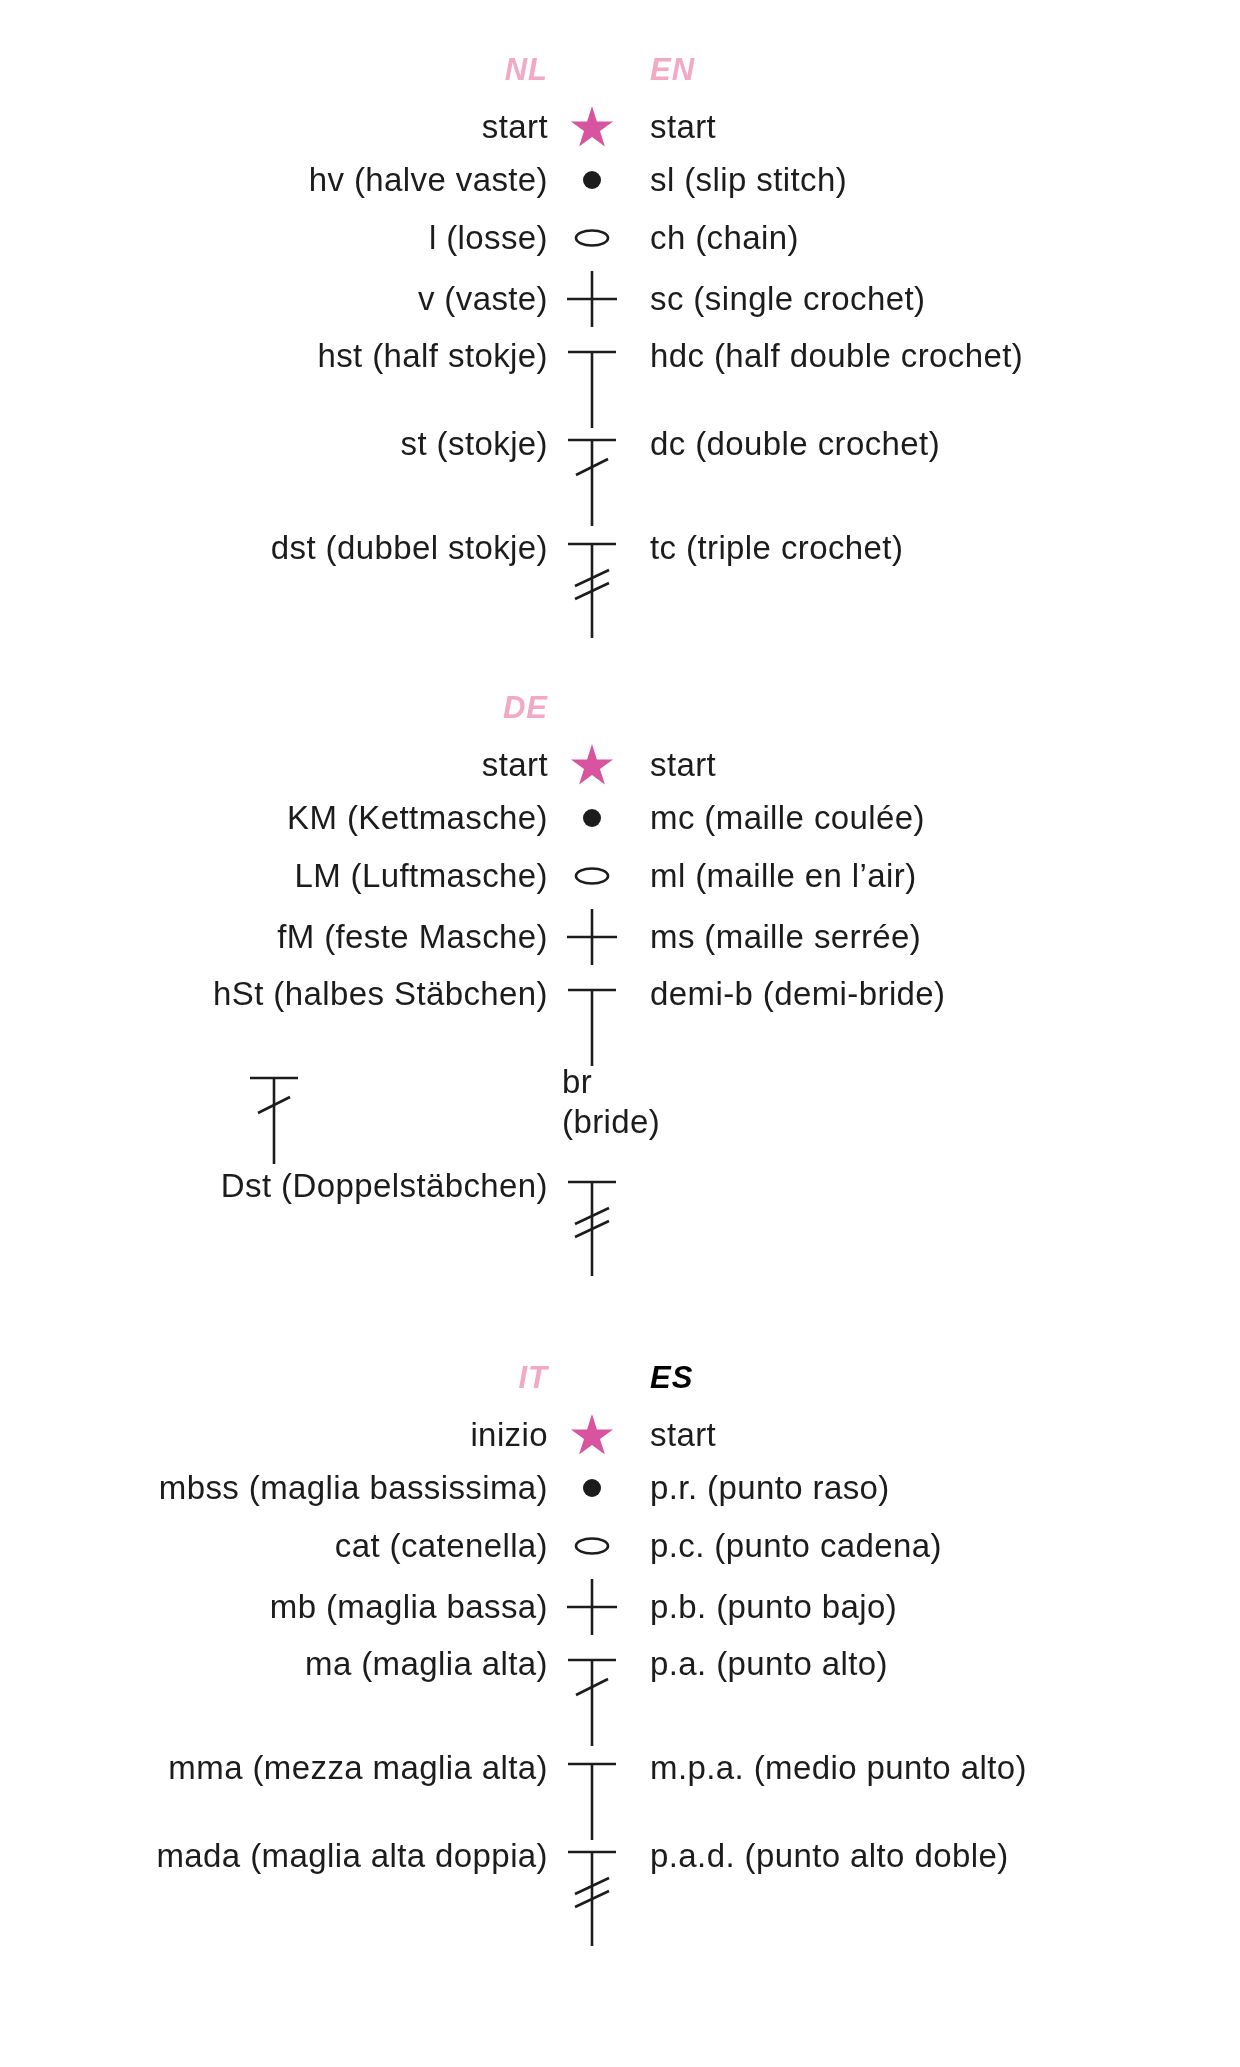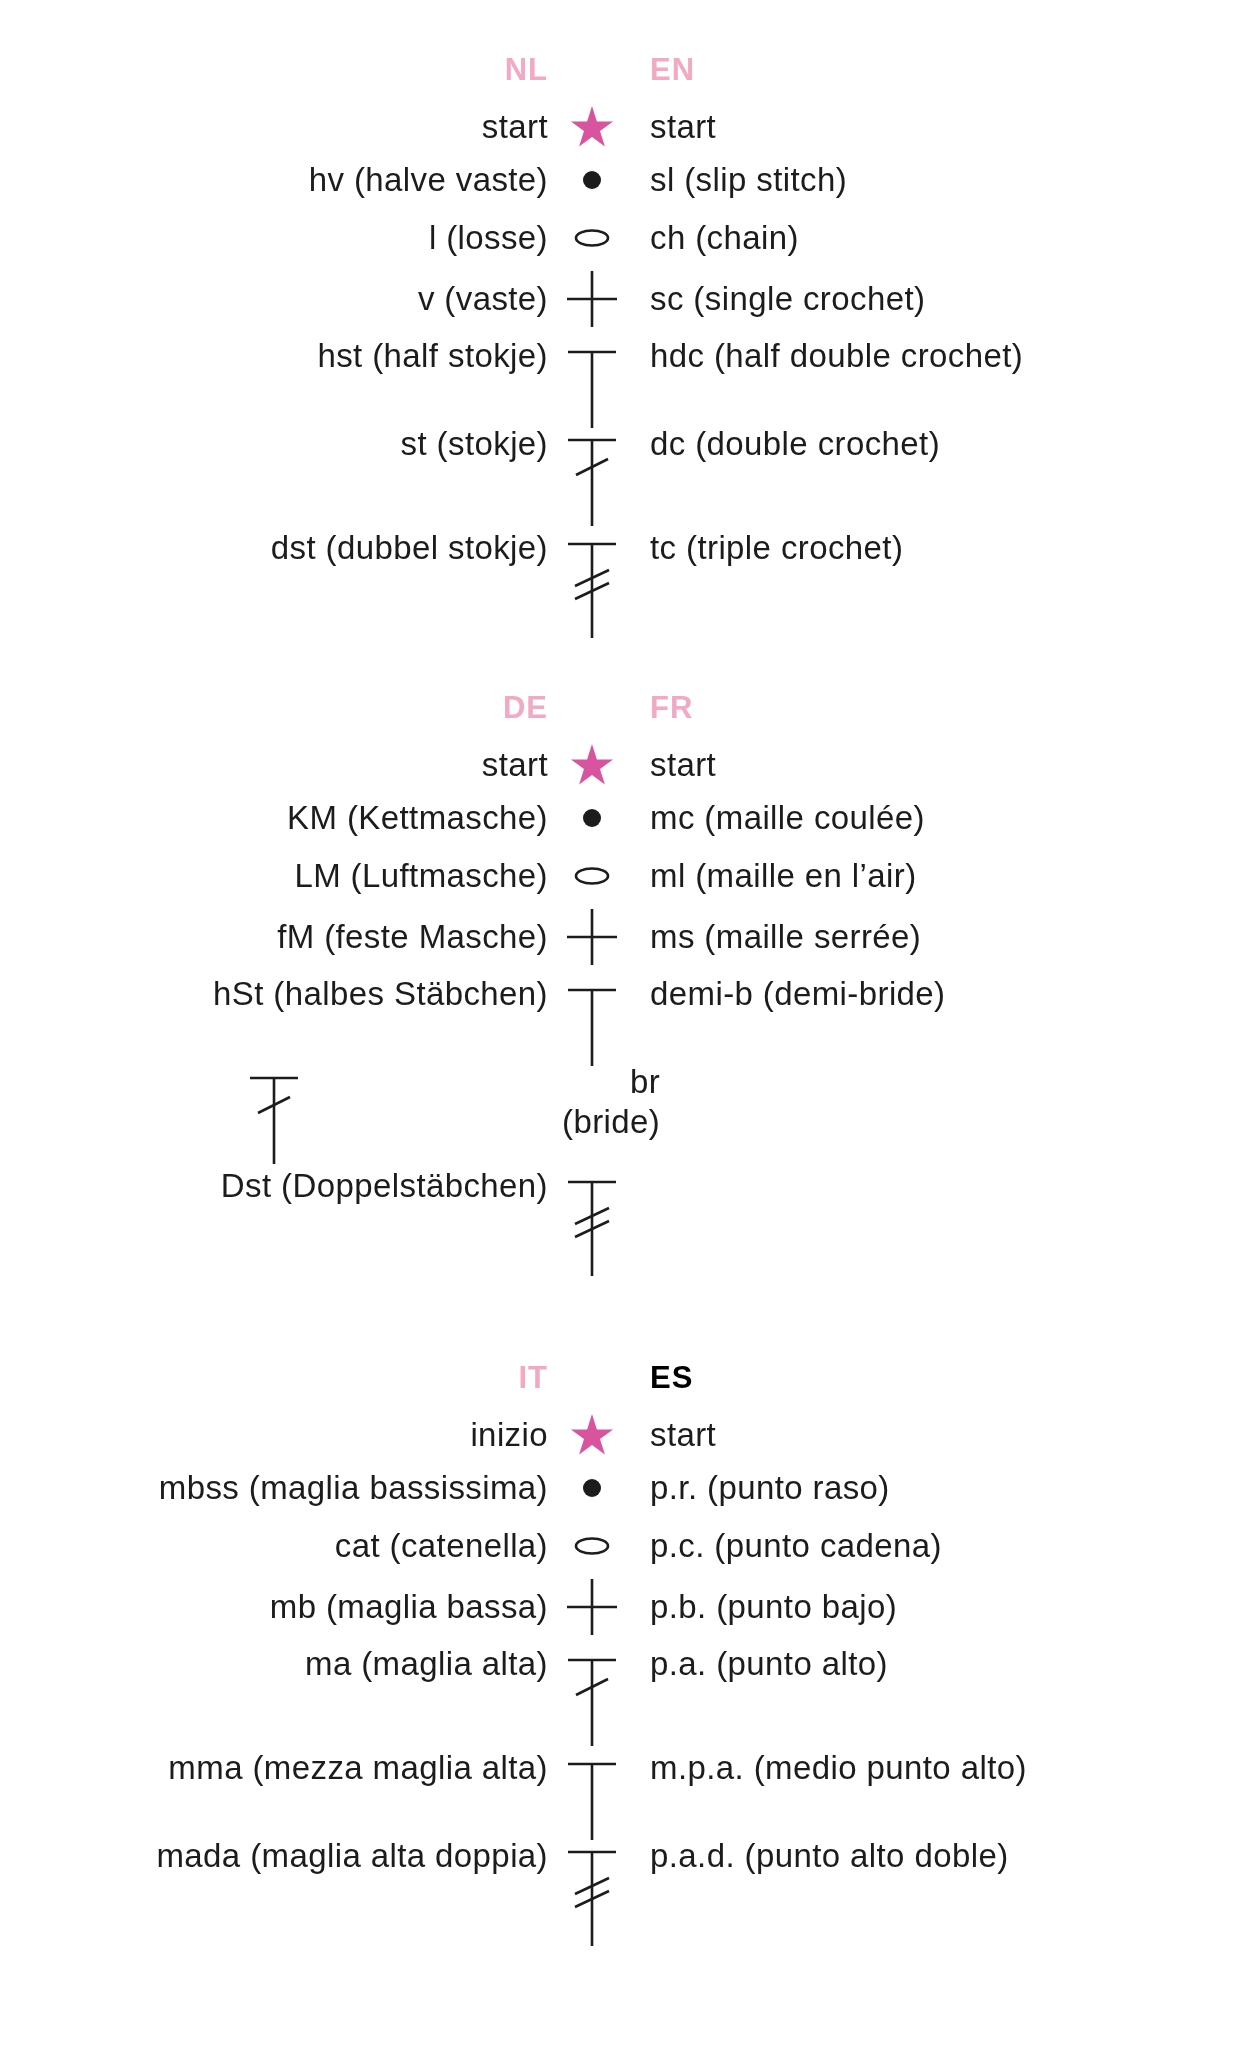--- a/index.html
+++ b/index.html
@@ -9,23 +9,23 @@
   }
   #legend{width:1240px;}
   .sec{display:block;}
   .sec-0{margin-top:52px;}
   .sec-1{margin-top:56px;}
   .sec-2{margin-top:88px;}
   .row{display:grid;grid-template-columns:548px 88px 604px;}
   .cell{display:flex;align-items:center;}
   .cell.left{justify-content:flex-end;text-align:right;}
   .cell.sym{justify-content:center;}
-  .cell.right{padding-left:14px;justify-content:flex-start;text-align:right;}
+  .cell.right{padding-left:14px;justify-content:flex-start;text-align:left;}
   .label{font-size:33px;letter-spacing:0.4px;line-height:1.2;}
-  .hdr{font-size:31px;font-weight:bold;letter-spacing:1px;}
+  .hdr{font-size:31px;font-weight:bold;letter-spacing:1px;font-style:italic;}
   .row-header{height:50px;}
   .row-header .cell{align-items:flex-start;}
   .row-star{height:50px;}
   .row-slip{height:56px;}
   .row-chain{height:60px;}
   .row-sc{height:62px;}
   .row-hdc{height:88px;}
   .row-dc{height:104px;}
   .row-tc{height:112px;}
   .row-hdc .cell,.row-dc .cell,.row-tc .cell{align-items:flex-start;}
@@ -113,21 +113,20 @@
             <line x1="13" y1="57" x2="47" y2="41" stroke="#1c1c1c" stroke-width="2.6" stroke-linecap="butt"></line>
           </svg>
         </div>
         <div class="cell right label">tc (triple crochet)</div>
       </div>
     </section>
     <section class="sec sec-1">
       <div class="row row-header">
         <div class="cell left hdr" style="color:#f2a9c4">DE</div>
         <div class="cell sym"></div>
-        <div class="cell right hdr" style="color:#f2a9c4">FR</div>
       </div>
       <div class="row row-star">
         <div class="cell left label">start</div>
         <div class="cell sym">
           <svg width="44" height="42" viewBox="0 0 44 42">
             <polygon points="22,0 26.9,15.4 43.1,15.4 30,25 34.9,40.4 22,30.9 9.1,40.4 14,25 0.9,15.4 17.1,15.4" fill="#d8549e"></polygon>
           </svg>
         </div>
         <div class="cell right label">start</div>
       </div>

